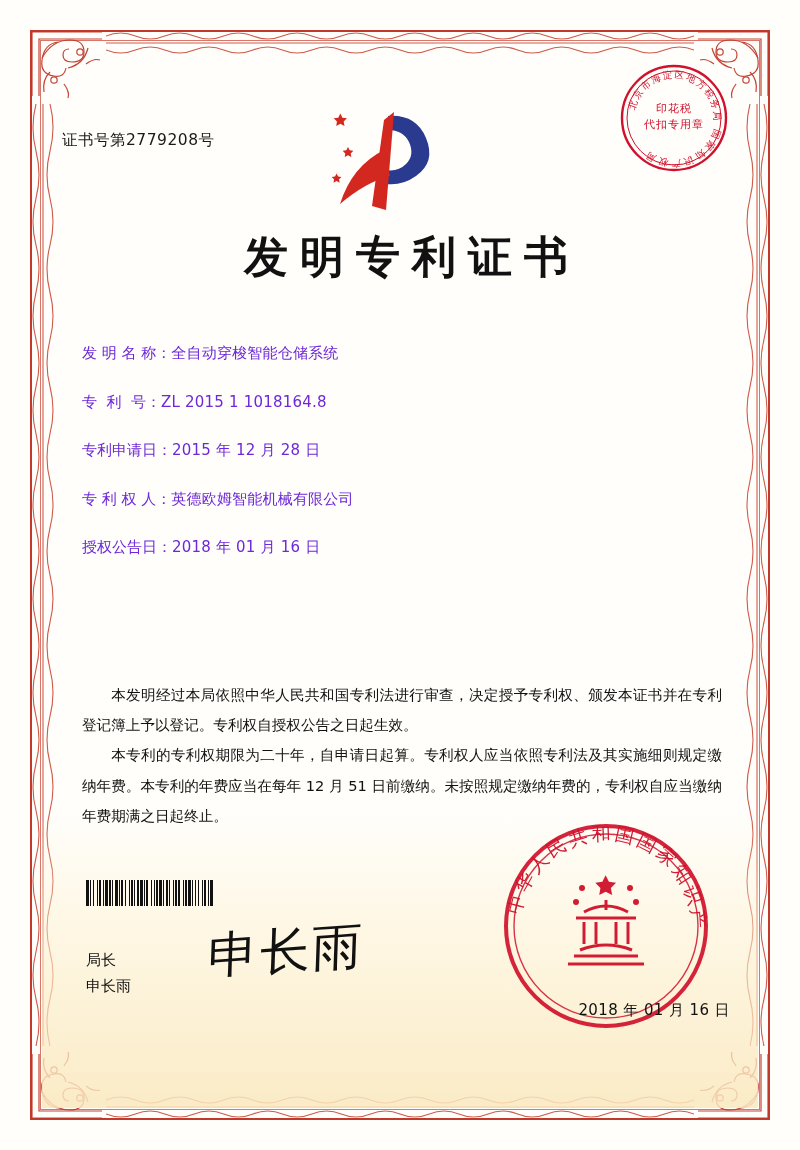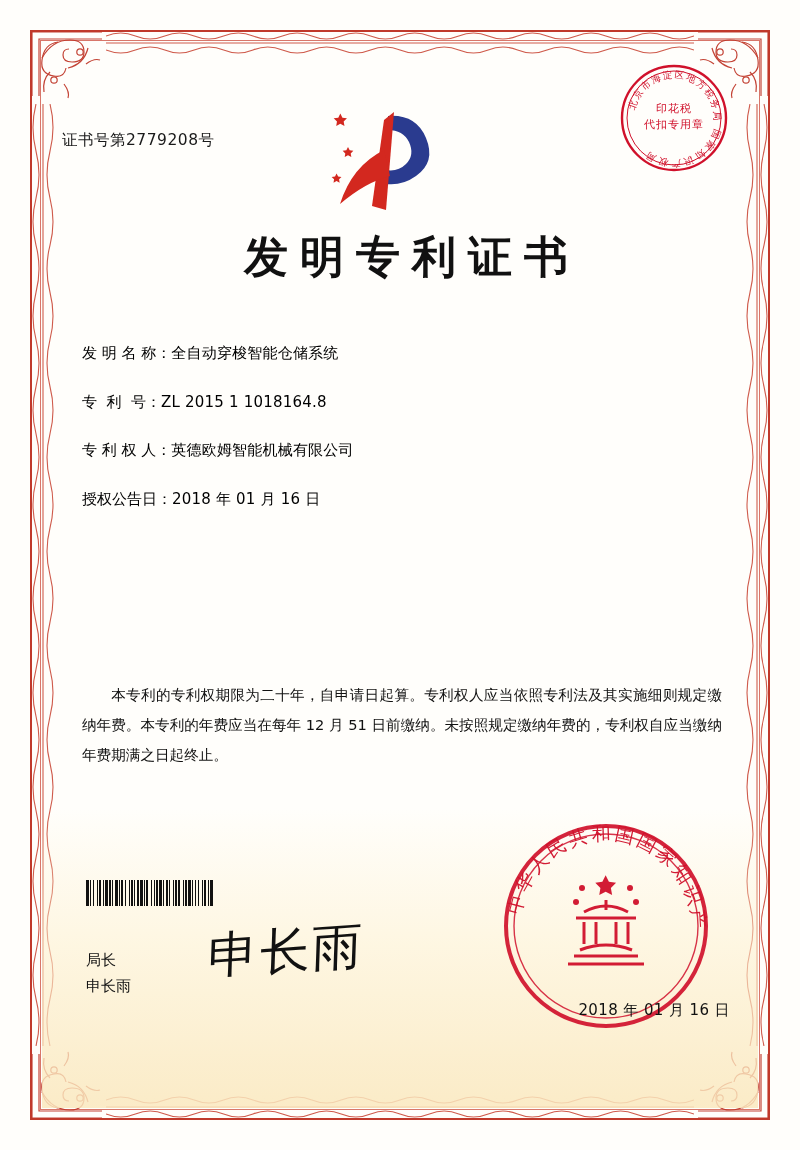--- a/index.html
+++ b/index.html
@@ -116,21 +116,21 @@
     position: absolute;
     left: 82px;
     top: 344px;
     width: 640px;
   }
   .field {
     display: flex;
     align-items: baseline;
     margin-bottom: 29.5px;
     font-size: 15px;
-    color: #000000;
+    color: #6d28d9;
   }
   .field .label {
     white-space: pre;
     flex: 0 0 auto;
     font-size: 15px;
   }
   .field .value {
     font-size: 15px;
     letter-spacing: 0.2px;
   }
@@ -368,30 +368,35 @@
     <div class="fields">
       <div class="field">
         <span class="label">发 明 名 称：</span>
         <span class="value">全自动穿梭智能仓储系统</span>
       </div>
       <div class="field">
         <span class="label">专  利  号：</span>
         <span class="value">ZL 2015 1 1018164.8</span>
       </div>
       <div class="field">
+        <span class="label">专利申请日：</span>
+        <span class="value">2015 年 12 月 28 日</span>
+      </div>
+      <div class="field">
         <span class="label">专 利 权 人：</span>
         <span class="value">英德欧姆智能机械有限公司</span>
       </div>
       <div class="field">
         <span class="label">授权公告日：</span>
         <span class="value">2018 年 01 月 16 日</span>
       </div>
     </div>
 
     <div class="paragraphs">
+      <p>本发明经过本局依照中华人民共和国专利法进行审查，决定授予专利权、颁发本证书并在专利登记簿上予以登记。专利权自授权公告之日起生效。</p>
       <p>本专利的专利权期限为二十年，自申请日起算。专利权人应当依照专利法及其实施细则规定缴纳年费。本专利的年费应当在每年 12 月 51 日前缴纳。未按照规定缴纳年费的，专利权自应当缴纳年费期满之日起终止。</p>
     </div>
 
     <div class="barcode" id="barcode">
         <i style="width: 3px; background: rgb(17, 17, 17);"></i>
         <i style="width: 1px; background: transparent;"></i>
         <i style="width: 1px; background: rgb(17, 17, 17);"></i>
         <i style="width: 2px; background: transparent;"></i>
         <i style="width: 1px; background: rgb(17, 17, 17);"></i>
         <i style="width: 3px; background: transparent;"></i>

